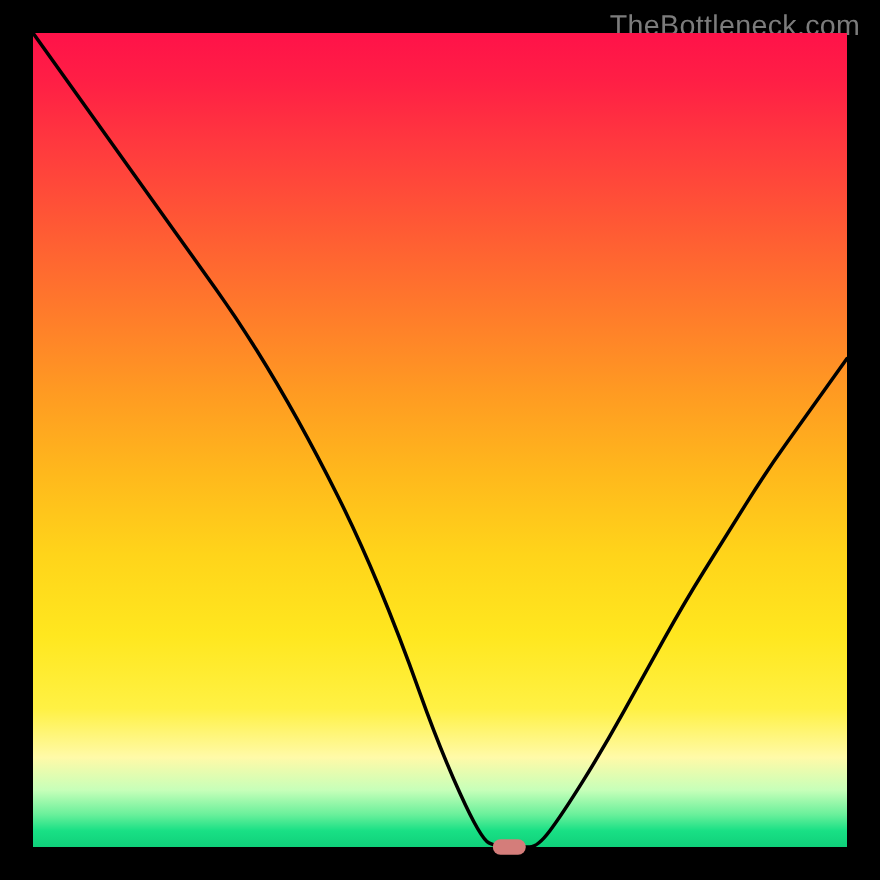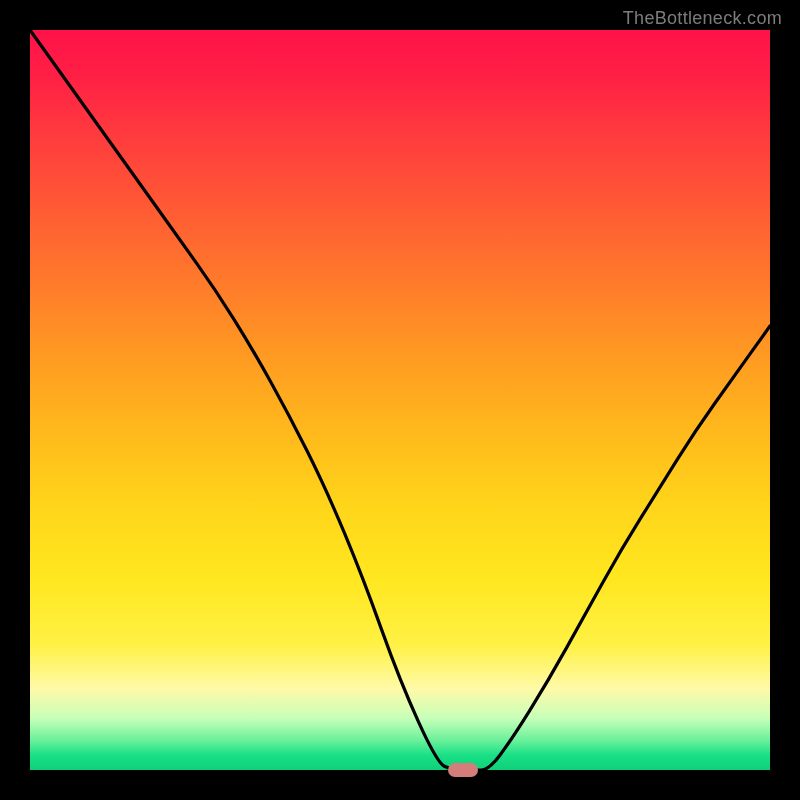--- a/index.html
+++ b/index.html
@@ -39,21 +39,21 @@
       #c7ffb9 93%,
       #6af09b 96%,
       #19e085 98%,
       #0fd07a 100%
     );
   }
   .watermark {
     position: absolute;
     top: 8px;
     right: 18px;
-    font-size: 18px;
+    font-size: 26px;
     color: #7c7c7c;
     font-weight: 500;
     letter-spacing: 0.3px;
     user-select: none;
   }
   .marker {
     position: absolute;
     width: 30px;
     height: 14px;
     background: #d47d7a;

